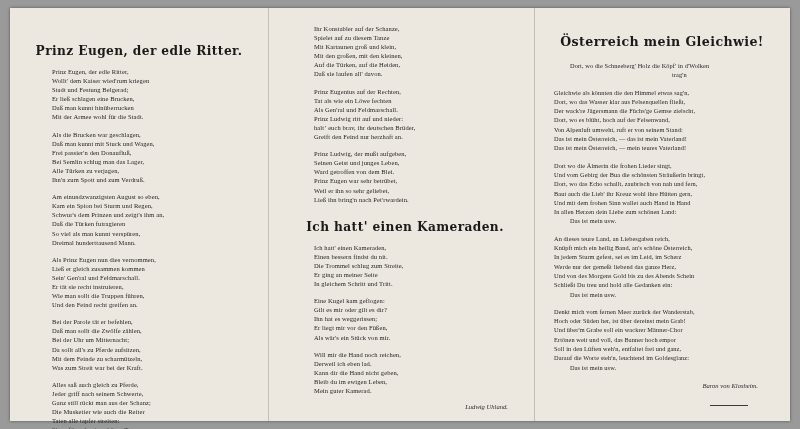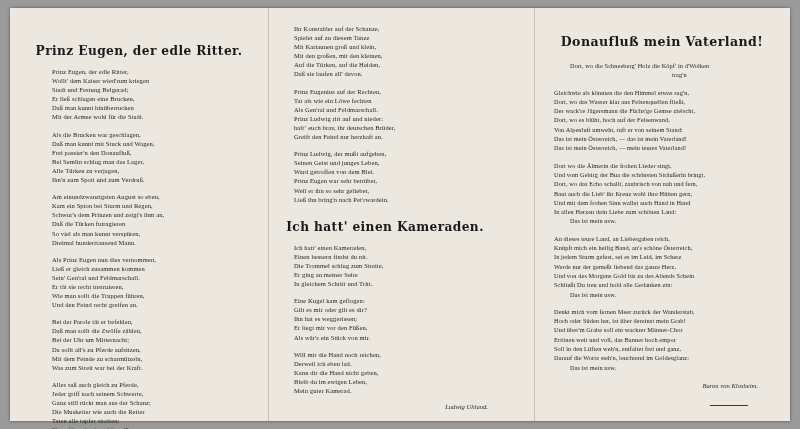--- a/index.html
+++ b/index.html
@@ -40,21 +40,21 @@
   .fold.f2 { left: 524px; }
 
   .col {
     position: absolute;
     top: 0;
     height: 413px;
     box-sizing: border-box;
     padding: 16px 14px 10px 14px;
   }
   .col1 { left: 0; width: 258px; }
-  .col2 { left: 242px; width: 266px; }
+  .col2 { left: 262px; width: 266px; }
   .col3 { left: 524px; width: 256px; }
 
   .title {
     font-family: "DejaVu Serif", serif;
     font-weight: bold;
     font-size: 12.5px;
     text-align: center;
     letter-spacing: 0.4px;
     color: #1a1a1a;
     margin: 0 0 9px 0;
@@ -226,21 +226,21 @@
         <div class="line">Derweil ich eben lad.</div>
         <div class="line">Kann dir die Hand nicht geben,</div>
         <div class="line">Bleib du im ewigen Leben,</div>
         <div class="line">Mein guter Kamerad.</div>
       </div>
 
       <div class="signature">Ludwig Uhland.</div>
     </div>
 
     <div class="col col3">
-      <div class="title t3">Donaufluß mein Vaterland!</div>
+      <div class="title t3">Österreich mein Gleichwie!</div>
 
       <div class="stanza">
         <div class="line indent">Dort, wo die Schneeberg' Holz die Köpf' in d'Wolken</div>
         <div class="line" style="padding-left:118px">trag'n</div>
       </div>
 
       <div class="stanza">
         <div class="line">Gleichwie als könnten die den Himmel etwas sag'n,</div>
         <div class="line">Dort, wo das Wasser klar aus Felsenquellen fließt,</div>
         <div class="line">Der wack're Jägersmann die Füchs'ge Gemse zielscht,</div>

